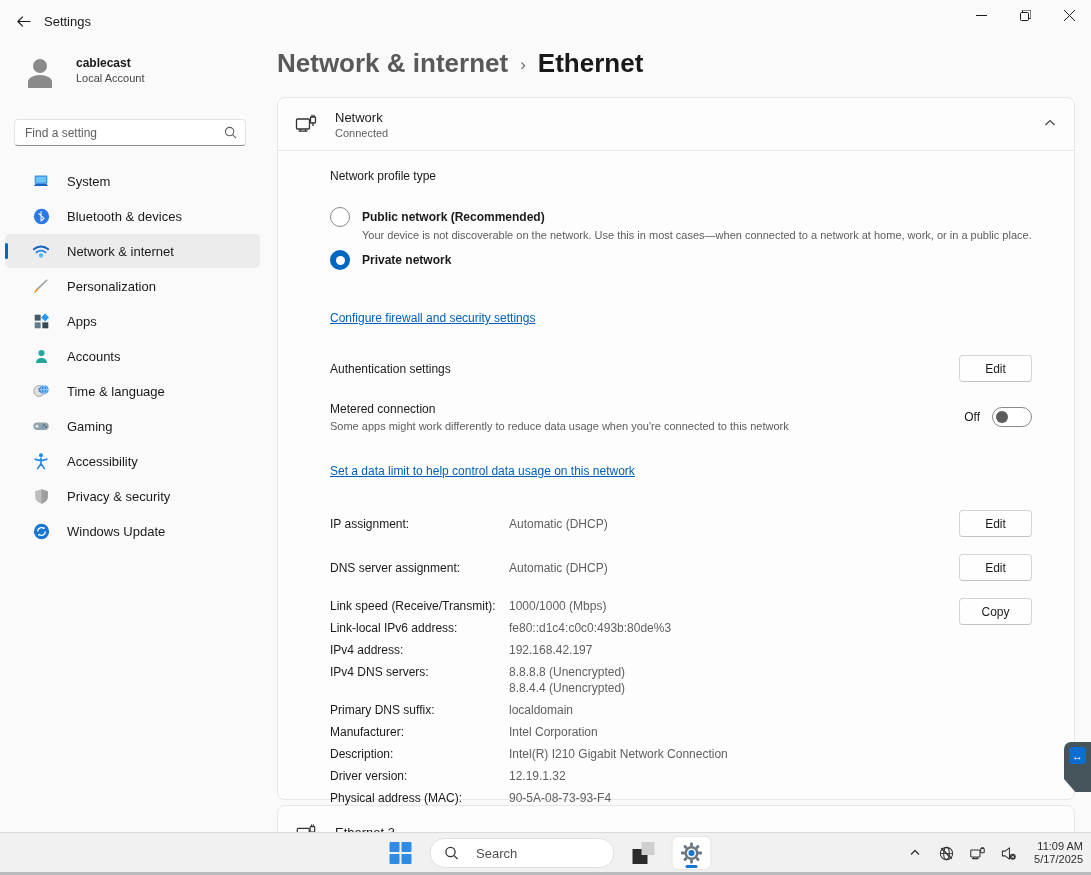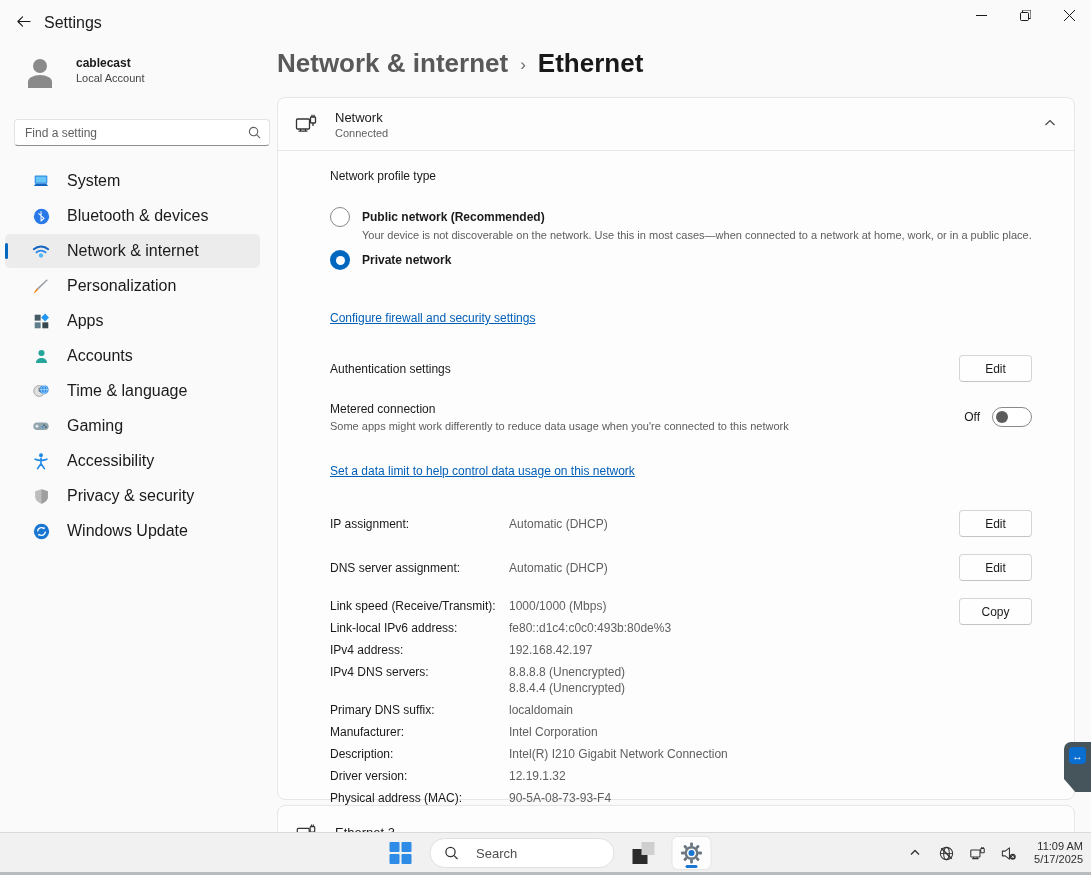--- a/index.html
+++ b/index.html
@@ -7,46 +7,46 @@
   body {
     font-family:"Liberation Sans", sans-serif;
     background:#fafafa; color:#1a1a1a; font-size:12px;
     position:relative;
   }
 
   
   .titlebar { position:absolute; top:0; left:0; right:0; height:40px; }
   .back-btn { position:absolute; left:12px; top:10px; width:22px; height:22px;
     display:flex; align-items:center; justify-content:center; font-size:15px; color:#1a1a1a; cursor:default; }
-  .app-title { position:absolute; left:44px; top:14px; font-size:16px; }
+  .app-title { position:absolute; left:44px; top:14px; font-size:13px; }
   .win-controls { position:absolute; right:0; top:0; display:flex; }
   .win-btn { width:44px; height:30px; display:flex; align-items:center; justify-content:center; }
 
   
   .sidebar { position:absolute; top:40px; left:0; width:265px; bottom:43px; }
   .account { position:absolute; top:16px; left:24px; display:flex; align-items:flex-start; gap:20px; }
   .avatar { width:32px; height:32px; position:relative; overflow:hidden; }
   .avatar .head { position:absolute; left:9px; top:3px; width:14px; height:14px; border-radius:50%; background:#8a8a8a; }
   .avatar .body { position:absolute; left:4px; top:19px; width:24px; height:14px; border-radius:50% 50% 0 0; background:#8a8a8a; }
   .account-name { font-weight:bold; font-size:12px; }
   .account-type { font-size:11px; color:#444; margin-top:2px; }
 
-  .search-box { position:absolute; top:79px; left:14px; width:256px; height:27px;
+  .search-box { position:absolute; top:79px; left:14px; width:232px; height:27px;
     background:#fff; border:1px solid #e3e3e3; border-bottom:1px solid #8f8f8f; border-radius:4px;
     display:flex; align-items:center; padding:0 8px 0 10px; }
   .search-box input { border:none; outline:none; flex:1; font-size:12px; font-family:inherit; color:#1a1a1a; background:transparent; }
   .search-box input::placeholder { color:#5f5f5f; }
 
   .nav { position:absolute; top:124px; left:0; right:0; }
   .nav-item { position:relative; height:34px; margin:0 5px 1px 5px; border-radius:5px;
     display:flex; align-items:center; padding-left:27px; gap:17px; }
   .nav-item.selected { background:#ececec; }
   .nav-item.selected::before { content:""; position:absolute; left:0; top:9px; width:3px; height:16px; border-radius:2px; background:#0067c0; }
   .nav-icon { width:18px; height:18px; flex:0 0 18px; display:flex; align-items:center; justify-content:center; }
-  .nav-label { font-size:16px;text-align:center; }
+  .nav-label { font-size:13px;text-align:center; }
 
   
   .main { position:absolute; left:277px; top:40px; width:798px; bottom:0; }
   .breadcrumb { position:absolute; top:8px; left:0; display:flex; align-items:baseline; gap:12px; }
   .crumb-parent { font-size:26px; font-weight:600; color:#595959; }
   .crumb-sep { font-size:17px; color:#6b6b6b; position:relative; top:-2px; }
   .crumb-current { font-size:26px; font-weight:700; color:#191919; }
 
   .card { position:absolute; left:0; width:798px; background:#fdfdfd; border:1px solid #e7e7e7; border-radius:8px; }
   .card-network { top:57px; height:703px; }

